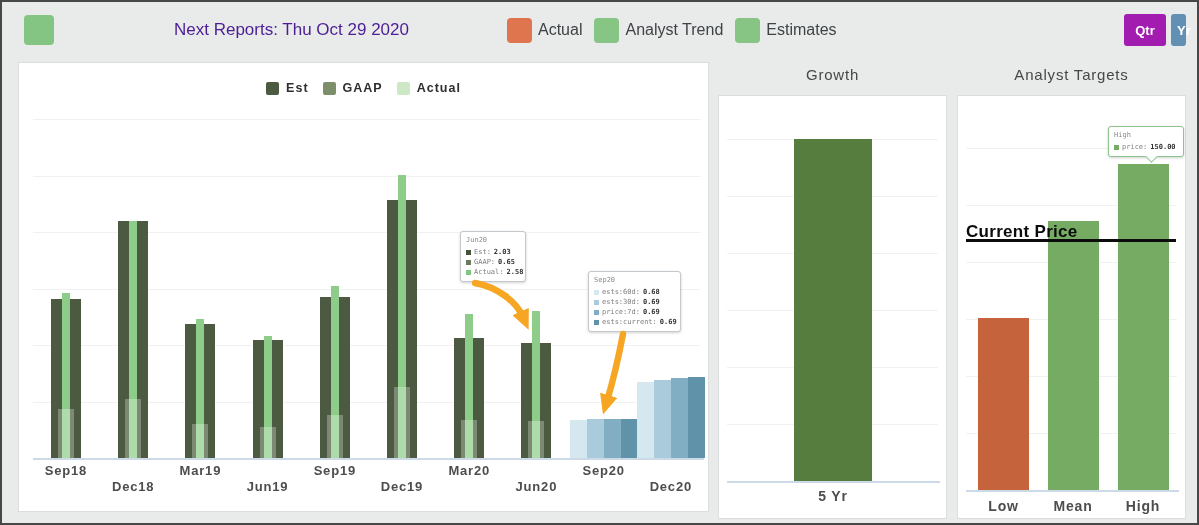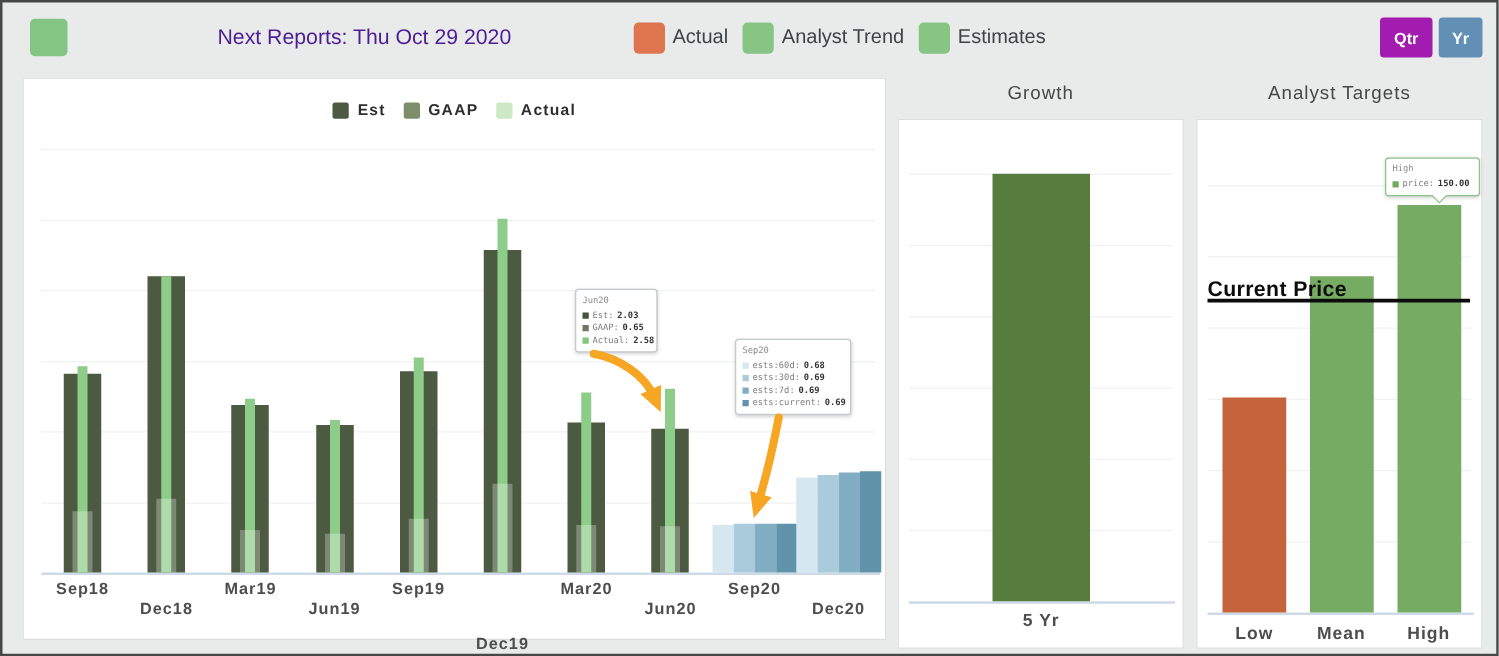--- a/index.html
+++ b/index.html
@@ -11,21 +11,21 @@
   .h-title{position:absolute;left:61px;top:10px;margin:0;font-size:27px;font-weight:500;color:#2365a8;letter-spacing:.3px;}
   .h-sub{position:absolute;left:172px;top:18px;font-size:17px;font-weight:500;color:#4c1d95;}
   .h-legend{position:absolute;left:505px;top:0;height:56px;display:flex;align-items:center;gap:12px;}
   .h-li{display:flex;align-items:center;gap:6px;cursor:pointer;}
   .h-sw{width:25px;height:25px;border-radius:4px;}
   .h-lb{font-size:16px;font-weight:500;color:#3e4346;}
   .h-btns{position:absolute;right:11px;top:12px;display:flex;gap:5px;}
   .btn{height:32px;border:none;border-radius:3px;color:#fff;font-family:"Liberation Sans",sans-serif;
        font-size:13px;font-weight:bold;cursor:pointer;}
   .btn-qtr{width:42px;}
-  .btn-yr{width:35px;}
+  .btn-yr{width:15px;}
   
   .card{position:absolute;background:#fff;border:1px solid #dcdddd;box-sizing:border-box;}
   .main-card{left:16px;top:60px;width:691px;height:450px;}
   .growth-card{left:716px;top:93px;width:229px;height:424px;}
   .targets-card{left:955px;top:93px;width:229px;height:424px;}
   .panel-title{position:absolute;top:64px;height:20px;text-align:center;font-size:15px;
                color:#474747;font-weight:500;letter-spacing:.8px;}
   #growth-title{left:716px;width:229px;}
   #targets-title{left:955px;width:229px;}
   .plot{position:absolute;left:0;top:0;right:0;bottom:0;}
@@ -125,21 +125,21 @@
         <div class="bar" style="left: 244.6px; width: 8px; top: 272.55px; height: 122.45px; background: rgb(142, 205, 137);"></div>
         <div class="bar" style="left: 240.6px; width: 16px; top: 363.964px; height: 31.0357px; background: rgba(255, 255, 255, 0.28);"></div>
         <div class="xlabel" style="left: 248.6px; top: 416px;">Jun19</div>
         <div class="bar" style="left: 300.8px; width: 30px; top: 234.179px; height: 160.821px; background: rgb(75, 90, 65);"></div>
         <div class="bar" style="left: 311.8px; width: 8px; top: 223.457px; height: 171.543px; background: rgb(142, 205, 137);"></div>
         <div class="bar" style="left: 307.8px; width: 16px; top: 351.55px; height: 43.45px; background: rgba(255, 255, 255, 0.28);"></div>
         <div class="xlabel" style="left: 315.8px; top: 400px;">Sep19</div>
         <div class="bar" style="left: 368px; width: 30px; top: 137.121px; height: 257.879px; background: rgb(75, 90, 65);"></div>
         <div class="bar" style="left: 379px; width: 8px; top: 111.729px; height: 283.271px; background: rgb(142, 205, 137);"></div>
         <div class="bar" style="left: 375px; width: 16px; top: 323.9px; height: 71.1px; background: rgba(255, 255, 255, 0.28);"></div>
-        <div class="xlabel" style="left: 383px; top: 416px; margin-top: 28px;">Dec19</div>
+        <div class="xlabel" style="left: 383px; top: 416px;">Dec19</div>
         <div class="bar" style="left: 435.2px; width: 30px; top: 275.371px; height: 119.629px; background: rgb(75, 90, 65);"></div>
         <div class="bar" style="left: 446.2px; width: 8px; top: 250.543px; height: 144.457px; background: rgb(142, 205, 137);"></div>
         <div class="bar" style="left: 442.2px; width: 16px; top: 356.629px; height: 38.3714px; background: rgba(255, 255, 255, 0.28);"></div>
         <div class="xlabel" style="left: 450.2px; top: 400px;">Mar20</div>
         <div class="bar" style="left: 502.4px; width: 30px; top: 280.45px; height: 114.55px; background: rgb(75, 90, 65);"></div>
         <div class="bar" style="left: 513.4px; width: 8px; top: 248.286px; height: 146.714px; background: rgb(142, 205, 137);"></div>
         <div class="bar" style="left: 509.4px; width: 16px; top: 358.321px; height: 36.6786px; background: rgba(255, 255, 255, 0.28);"></div>
         <div class="xlabel" style="left: 517.4px; top: 416px;">Jun20</div>
         <div class="bar" style="left: 550.6px; width: 17px; top: 356.629px; height: 38.3714px; background: rgb(213, 232, 240);"></div>
         <div class="bar" style="left: 567.6px; width: 17px; top: 356.064px; height: 38.9357px; background: rgb(169, 203, 219);"></div>
@@ -176,21 +176,21 @@
             <span>ests:60d: </span>
             <b class="tt-val">0.68</b>
           </div>
           <div class="tt-row">
             <div class="tt-bullet" style="background: rgb(169, 203, 219);"></div>
             <span>ests:30d: </span>
             <b class="tt-val">0.69</b>
           </div>
           <div class="tt-row">
             <div class="tt-bullet" style="background: rgb(130, 174, 195);"></div>
-            <span>ests:7d: </span>
+            <span>price:7d: </span>
             <b class="tt-val">0.69</b>
           </div>
           <div class="tt-row">
             <div class="tt-bullet" style="background: rgb(96, 147, 170);"></div>
             <span>ests:current: </span>
             <b class="tt-val">0.69</b>
           </div>
         </div>
       </div>
     <svg id="arrows" viewBox="0 0 691 450">

